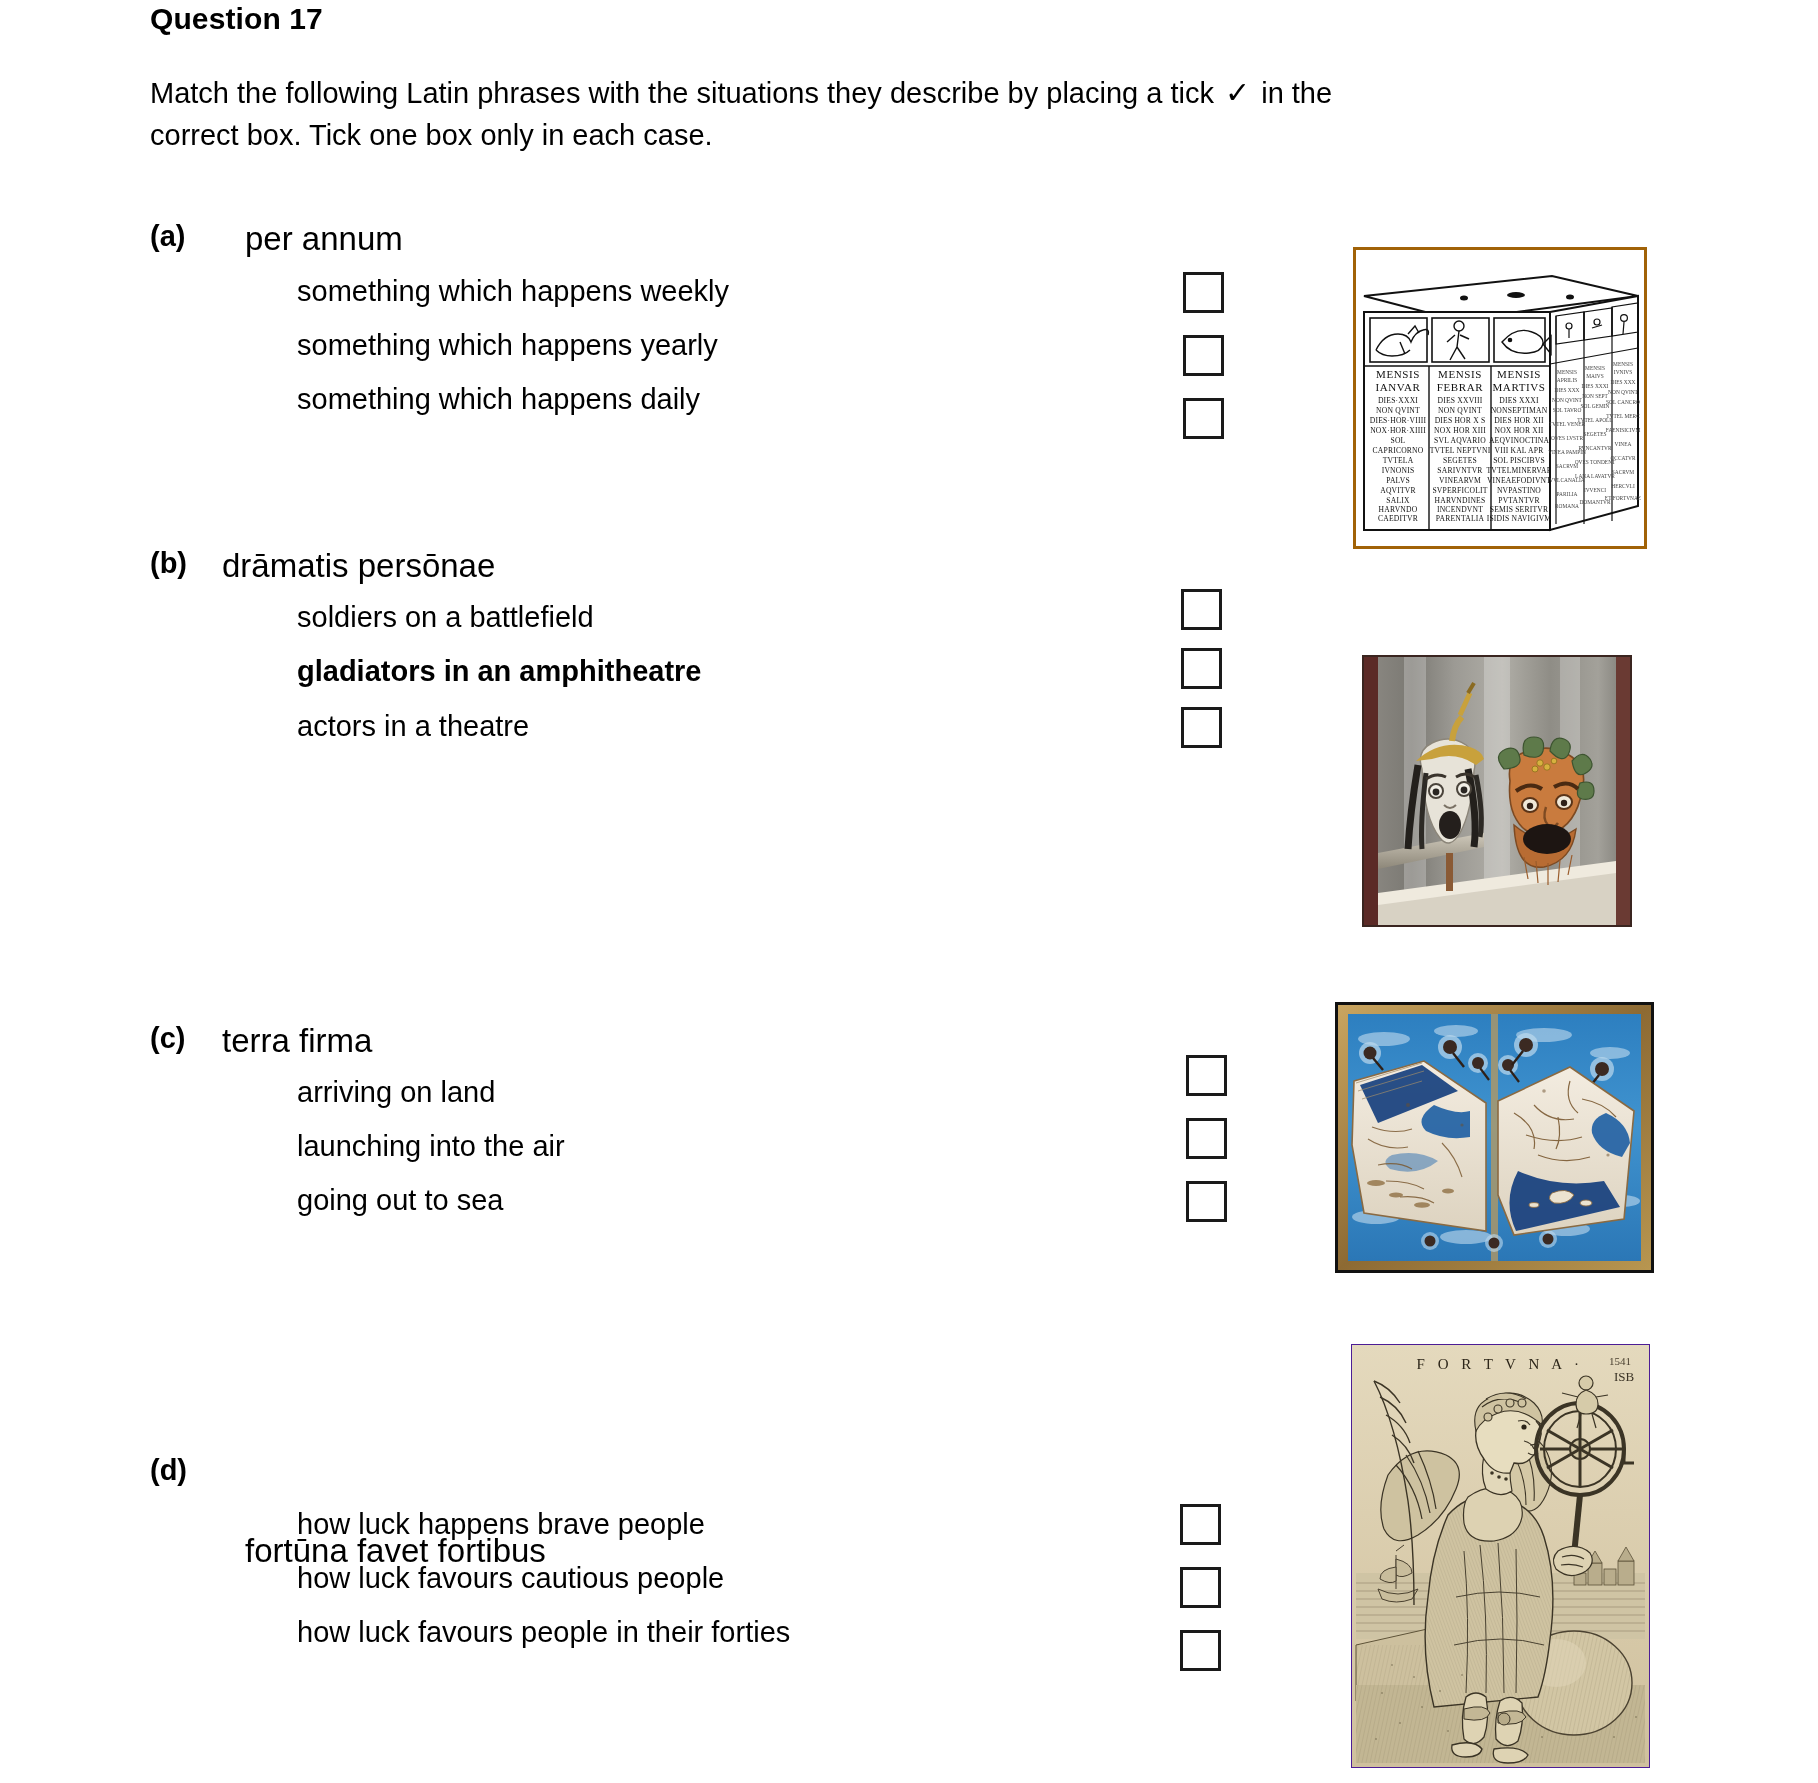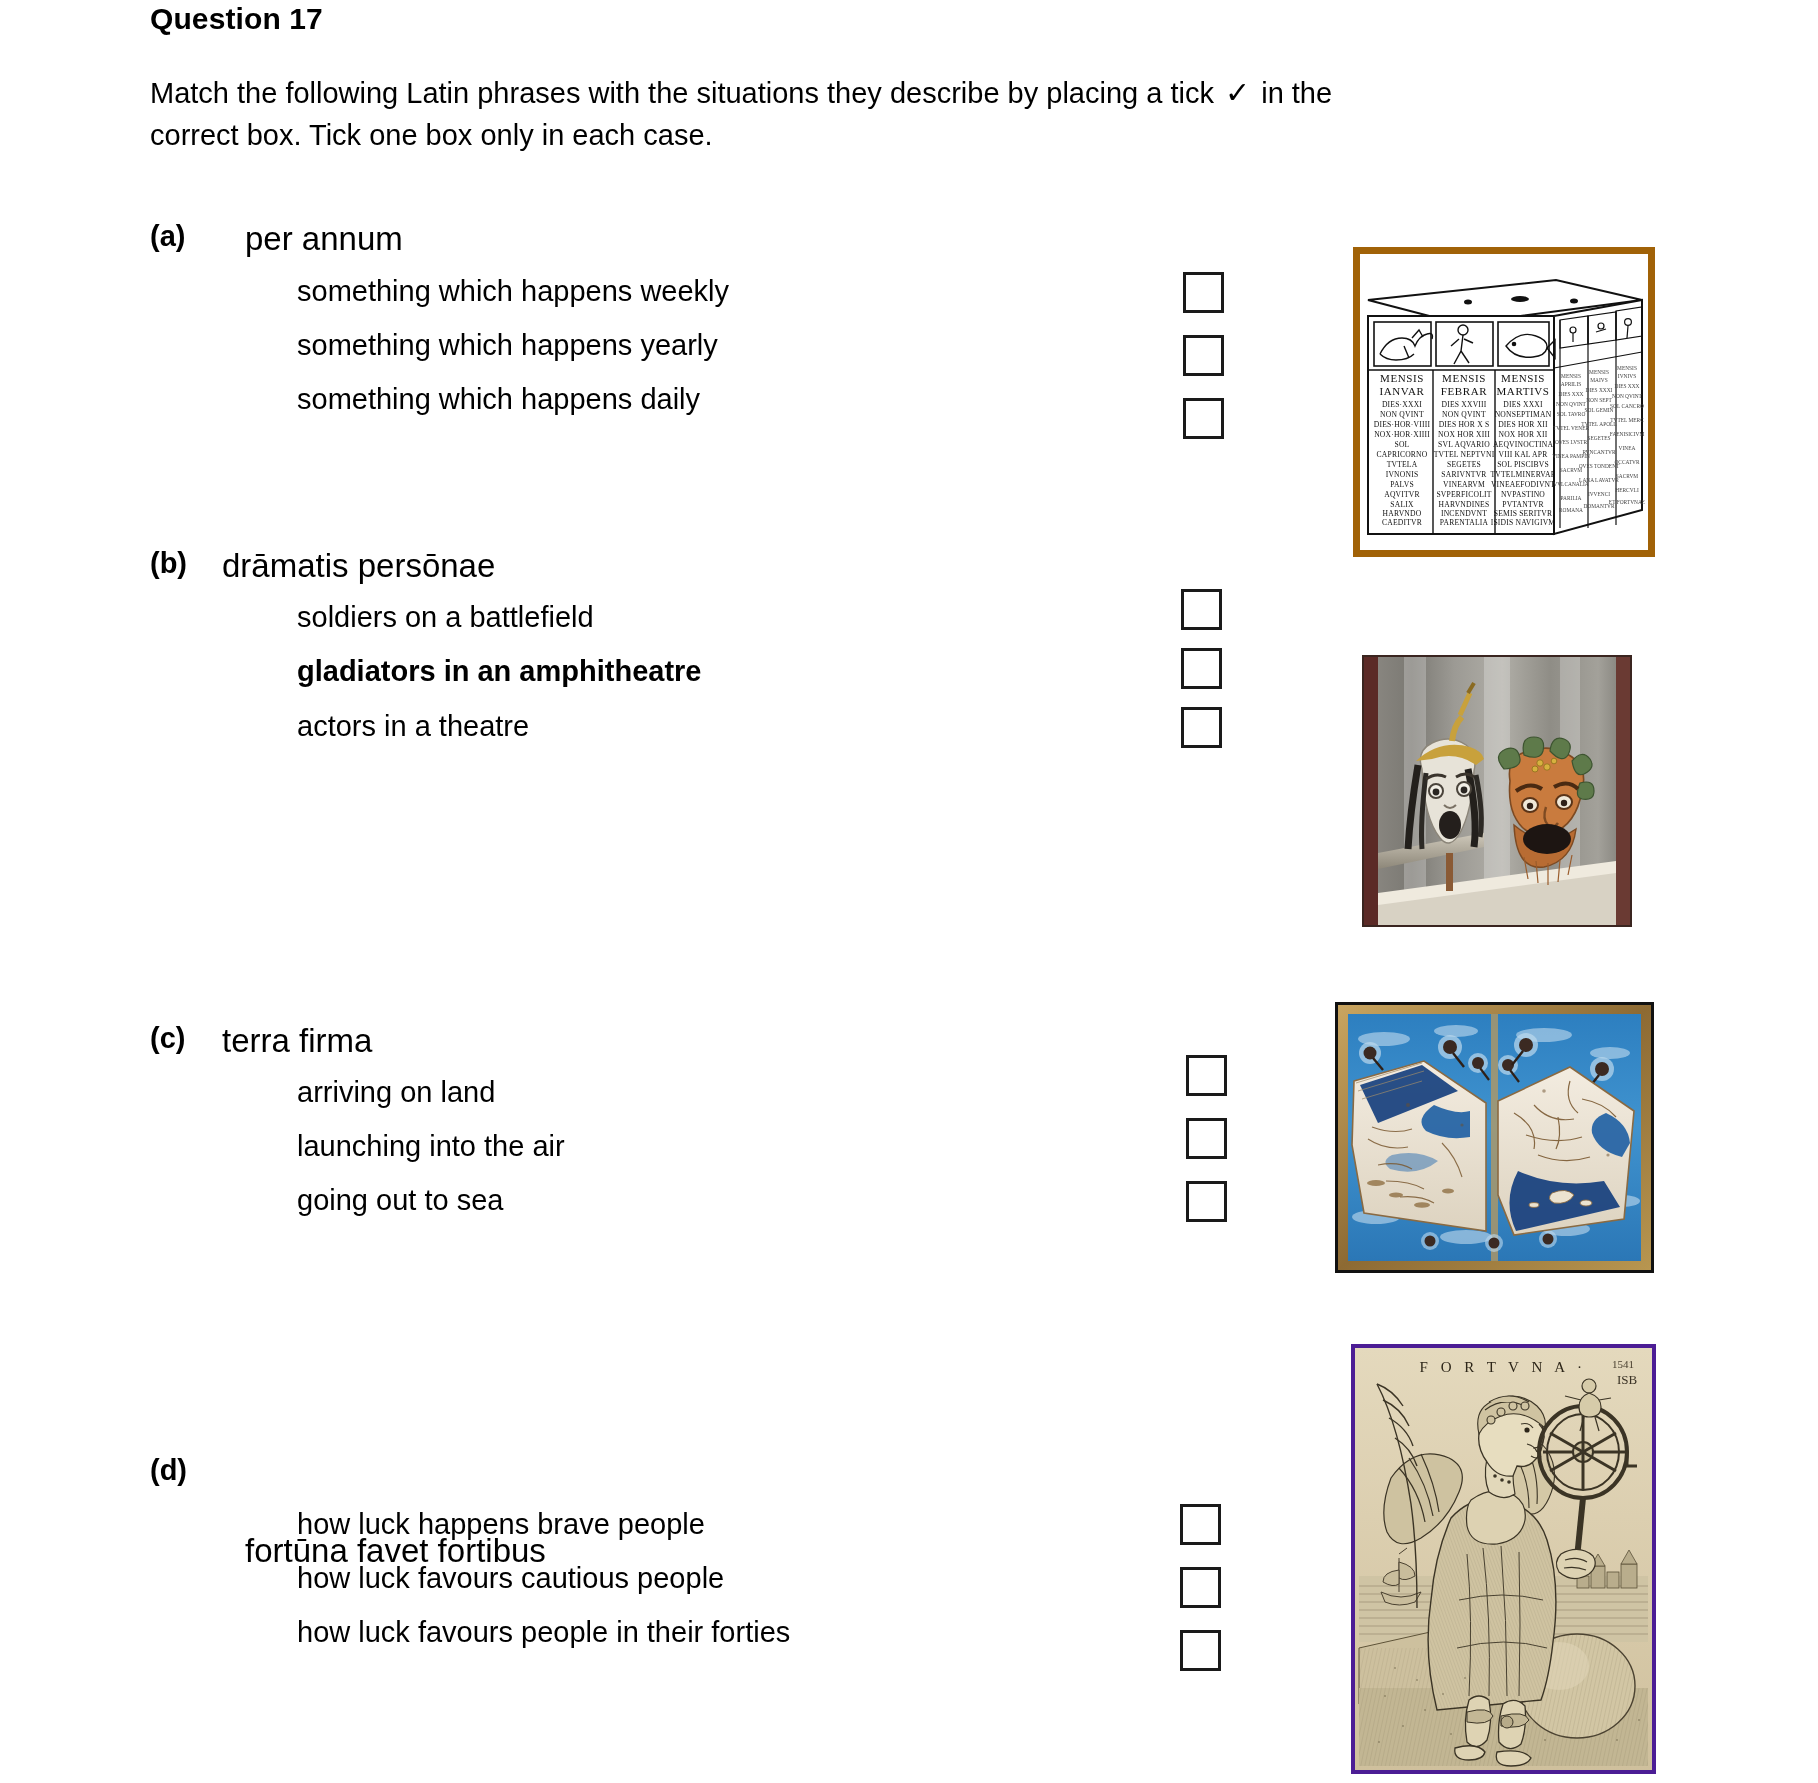--- a/index.html
+++ b/index.html
@@ -80,33 +80,33 @@
 
   
   .illus {
     position: absolute;
     overflow: hidden;
     background: #ffffff;
   }
 
   
   .cal-frame {
-    border: 7px solid #a16207;
+    border: 3px solid #a16207;
     background: #fdfdfb;
   }
   .cal-svg { display:block; width:100%; height:100%; }
 
   
   .masks-frame { border: 2px solid #3a2520; }
 
   
   .map-frame { border: 3px solid #111; background:#0f4c86; }
 
   
-  .fort-frame { border: 4px solid #4c1d95; background:#ef4444; }
+  .fort-frame { border: 1px solid #4c1d95; background:#ef4444; }
 </style>
 </head>
 <body>
 
 <div class="page">
 
   <div class="q-title">Question 17</div>
 
   <div class="instructions">
     <span>Match the following Latin phrases with the situations they describe by placing a tick</span>

